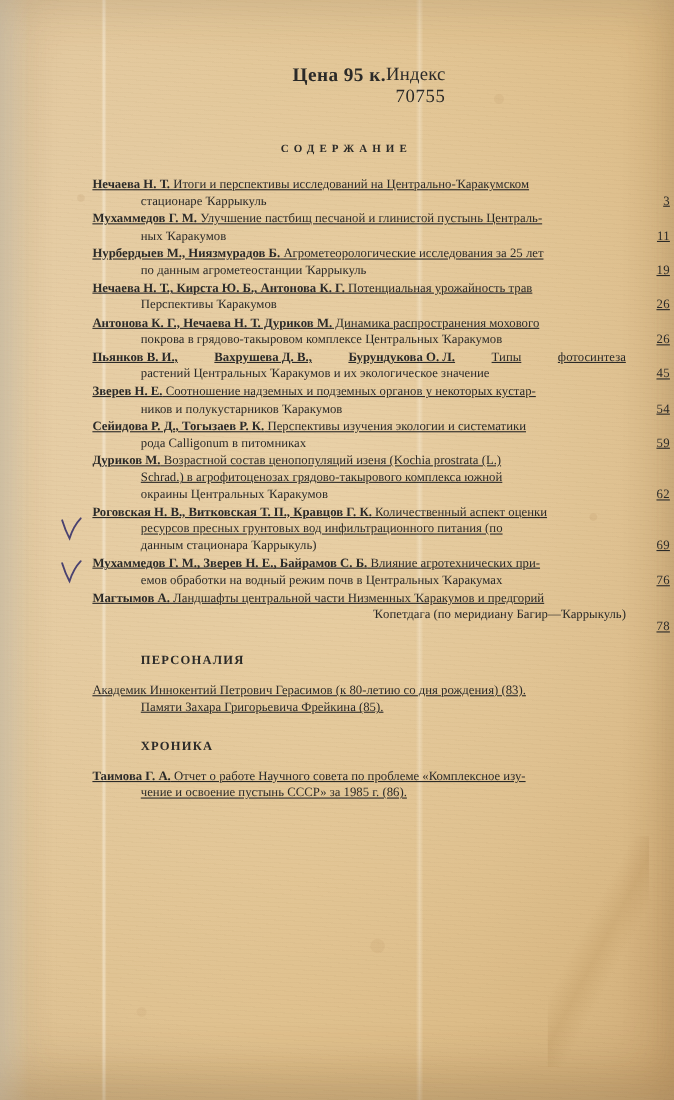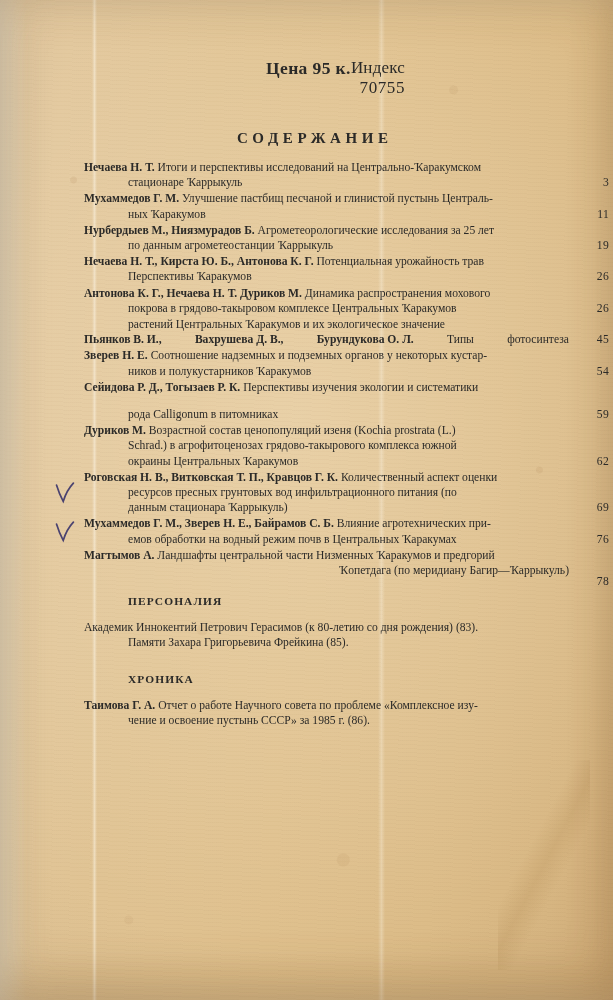--- a/index.html
+++ b/index.html
@@ -65,34 +65,35 @@
     white-space: nowrap;
   }
   .index-block { text-align: right; line-height: 1.18; }
   .index-label { font-size: 17px; letter-spacing: .2px; }
   .index-number { font-size: 17px; letter-spacing: .6px; }
 
   
   .toc-title {
     position: absolute; left: 12px; right: 0; top: 130px;
     text-align: center;
-    font-size: 15px; font-weight: bold;
+    font-size: 10px; font-weight: bold;
     letter-spacing: 4.6px;
     text-indent: 4.6px;
   }
 
   
   .toc {
     position: absolute; left: 84px; top: 160px; width: 525px;
   }
   .entry {
     position: relative;
     display: flex;
     align-items: center;
     margin-bottom: 1px;
+    text-decoration: underline;
   }
   .entry-body {
     flex: 1 1 auto;
     font-size: 11.6px;
     line-height: 15.2px;
     text-align: justify;
     padding-right: 6px;
   }
   .entry-body .ln {
     display: block;
@@ -137,21 +138,21 @@
   
   .section-head {
     font-size: 11.4px; font-weight: bold;
     letter-spacing: 1.1px;
     padding-left: 44px;
     margin-top: 22px; margin-bottom: 13px;
   }
   .section-body {
     font-size: 11.6px; line-height: 15.4px;
   }
-  .section-body .ln { display: block; white-space: nowrap; }
+  .section-body .ln { display: block; white-space: nowrap; text-decoration: underline; }
   .section-body .ln.indent { padding-left: 44px; }
 </style>
 </head>
 <body>
 
 <div class="page">
   <div class="grain"></div>
   <div class="crease-a"></div>
   <div class="crease-b"></div>
   <div class="crease-c"></div>
@@ -216,48 +217,48 @@
             <div class="ln"><span class="au">Антонова К. Г., Нечаева Н. Т. Дуриков М.</span><span> Динамика распространения мохового</span></div>
             <div class="ln indent"><span style="display:inline-flex;width:100%;align-items:flex-end;">
                 <span style="white-space:nowrap;">покрова в грядово-такыровом комплексе Центральных Ҡаракумов</span>
                 <span class="dots"></span>
               </span></div>
           </div>
           <div class="pg">26</div>
         </div>
         <div class="entry">
           <div class="entry-body">
-            <div class="ln indent"><span style="display:inline-flex;width:100%;align-items:flex-end;">
-                <span style="white-space:nowrap;">растений Центральных Ҡаракумов и их экологическое значение</span>
-                <span class="dots"></span>
-              </span></div>
             <div class="ln just">
               <span class="au">Пьянков В. И.,</span>
               <span class="au">Вахрушева Д. В.,</span>
               <span class="au">Бурундукова О. Л.</span>
               <span>Типы</span>
               <span>фотосинтеза</span>
             </div>
+            <div class="ln indent"><span style="display:inline-flex;width:100%;align-items:flex-end;">
+                <span style="white-space:nowrap;">растений Центральных Ҡаракумов и их экологическое значение</span>
+                <span class="dots"></span>
+              </span></div>
           </div>
           <div class="pg">45</div>
         </div>
         <div class="entry">
           <div class="entry-body">
             <div class="ln"><span class="au">Зверев Н. Е.</span><span> Соотношение надземных и подземных органов у некоторых кустар-</span></div>
             <div class="ln indent"><span style="display:inline-flex;width:100%;align-items:flex-end;">
                 <span style="white-space:nowrap;">ников и полукустарников Ҡаракумов</span>
                 <span class="dots"></span>
               </span></div>
           </div>
           <div class="pg">54</div>
         </div>
         <div class="entry">
           <div class="entry-body">
             <div class="ln"><span class="au">Сейидова Р. Д., Тогызаев Р. К.</span><span> Перспективы изучения экологии и систематики</span></div>
-            <div class="ln indent"><span style="display:inline-flex;width:100%;align-items:flex-end;margin-top:12px;">
+            <div class="ln indent"><span style="display:inline-flex;width:100%;align-items:flex-end;">
                 <span style="white-space:nowrap;">рода Calligonum в питомниках</span>
                 <span class="dots"></span>
               </span></div>
           </div>
           <div class="pg">59</div>
         </div>
         <div class="entry">
           <div class="entry-body">
             <div class="ln"><span class="au">Дуриков М.</span><span> Возрастной состав  ценопопуляций  изеня   (Kochia  prostrata  (L.)</span></div>
             <div class="ln indent">Schrad.)  в агрофитоценозах грядово-такырового комплекса южной</div>

